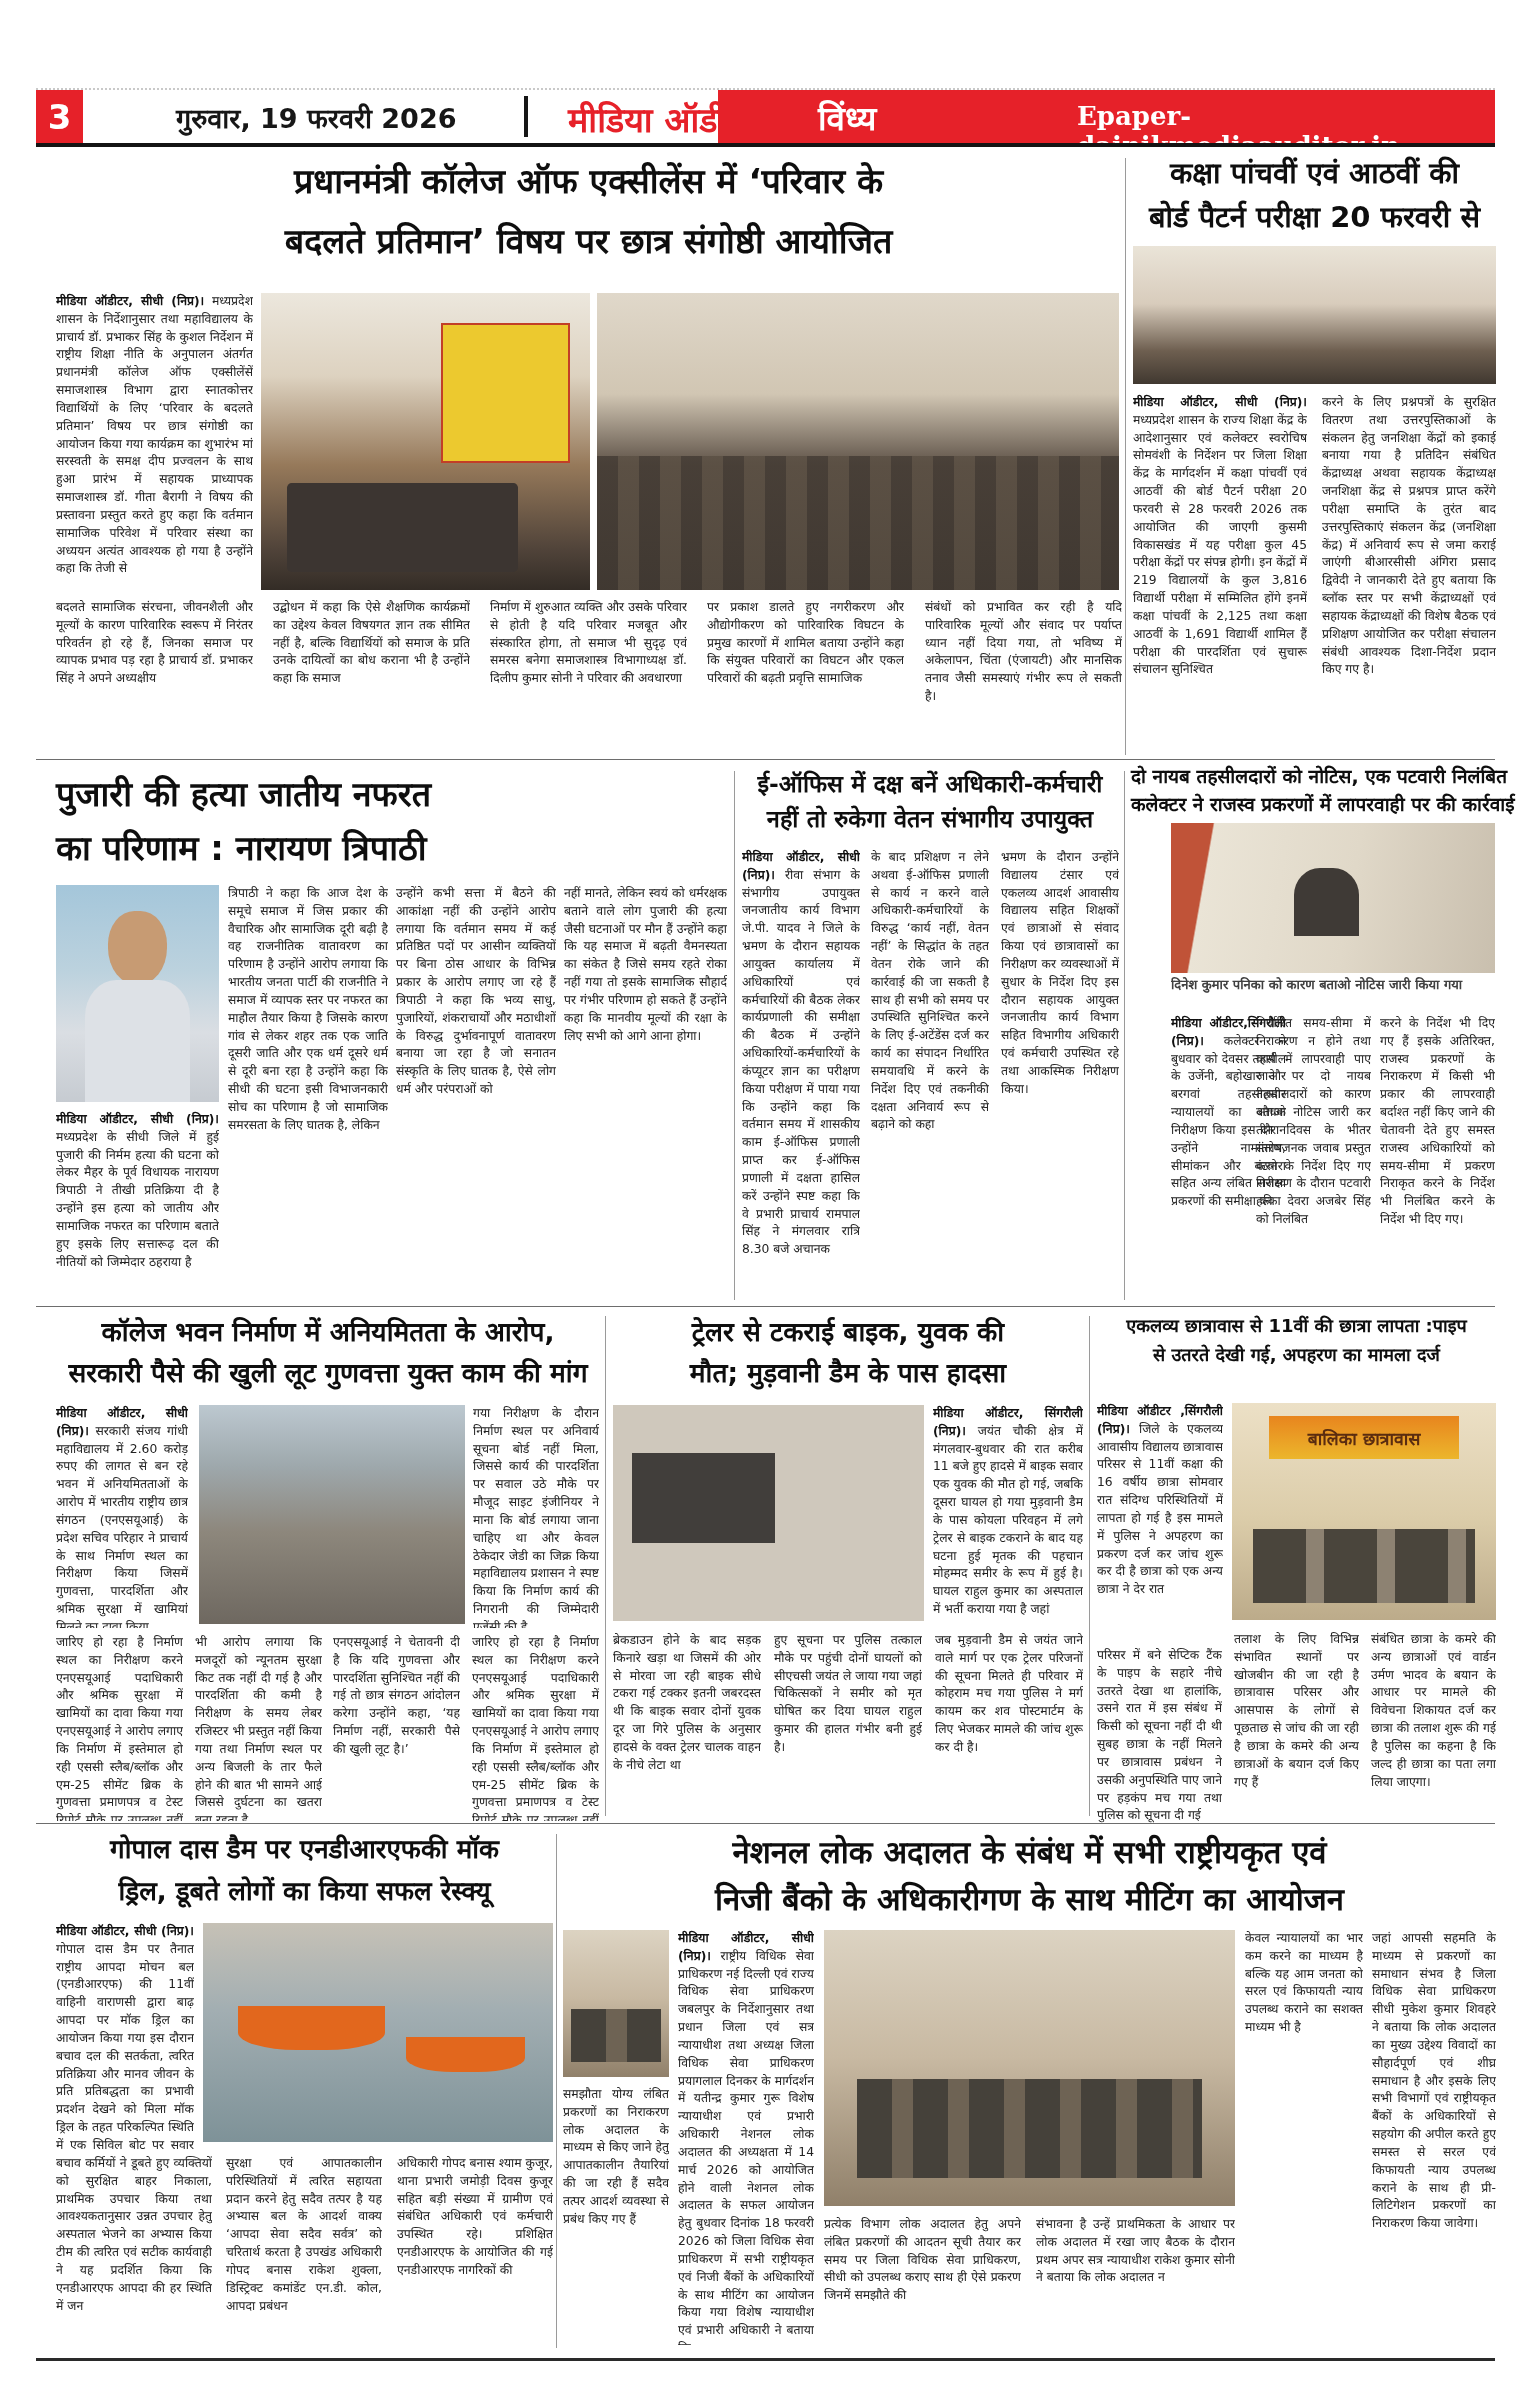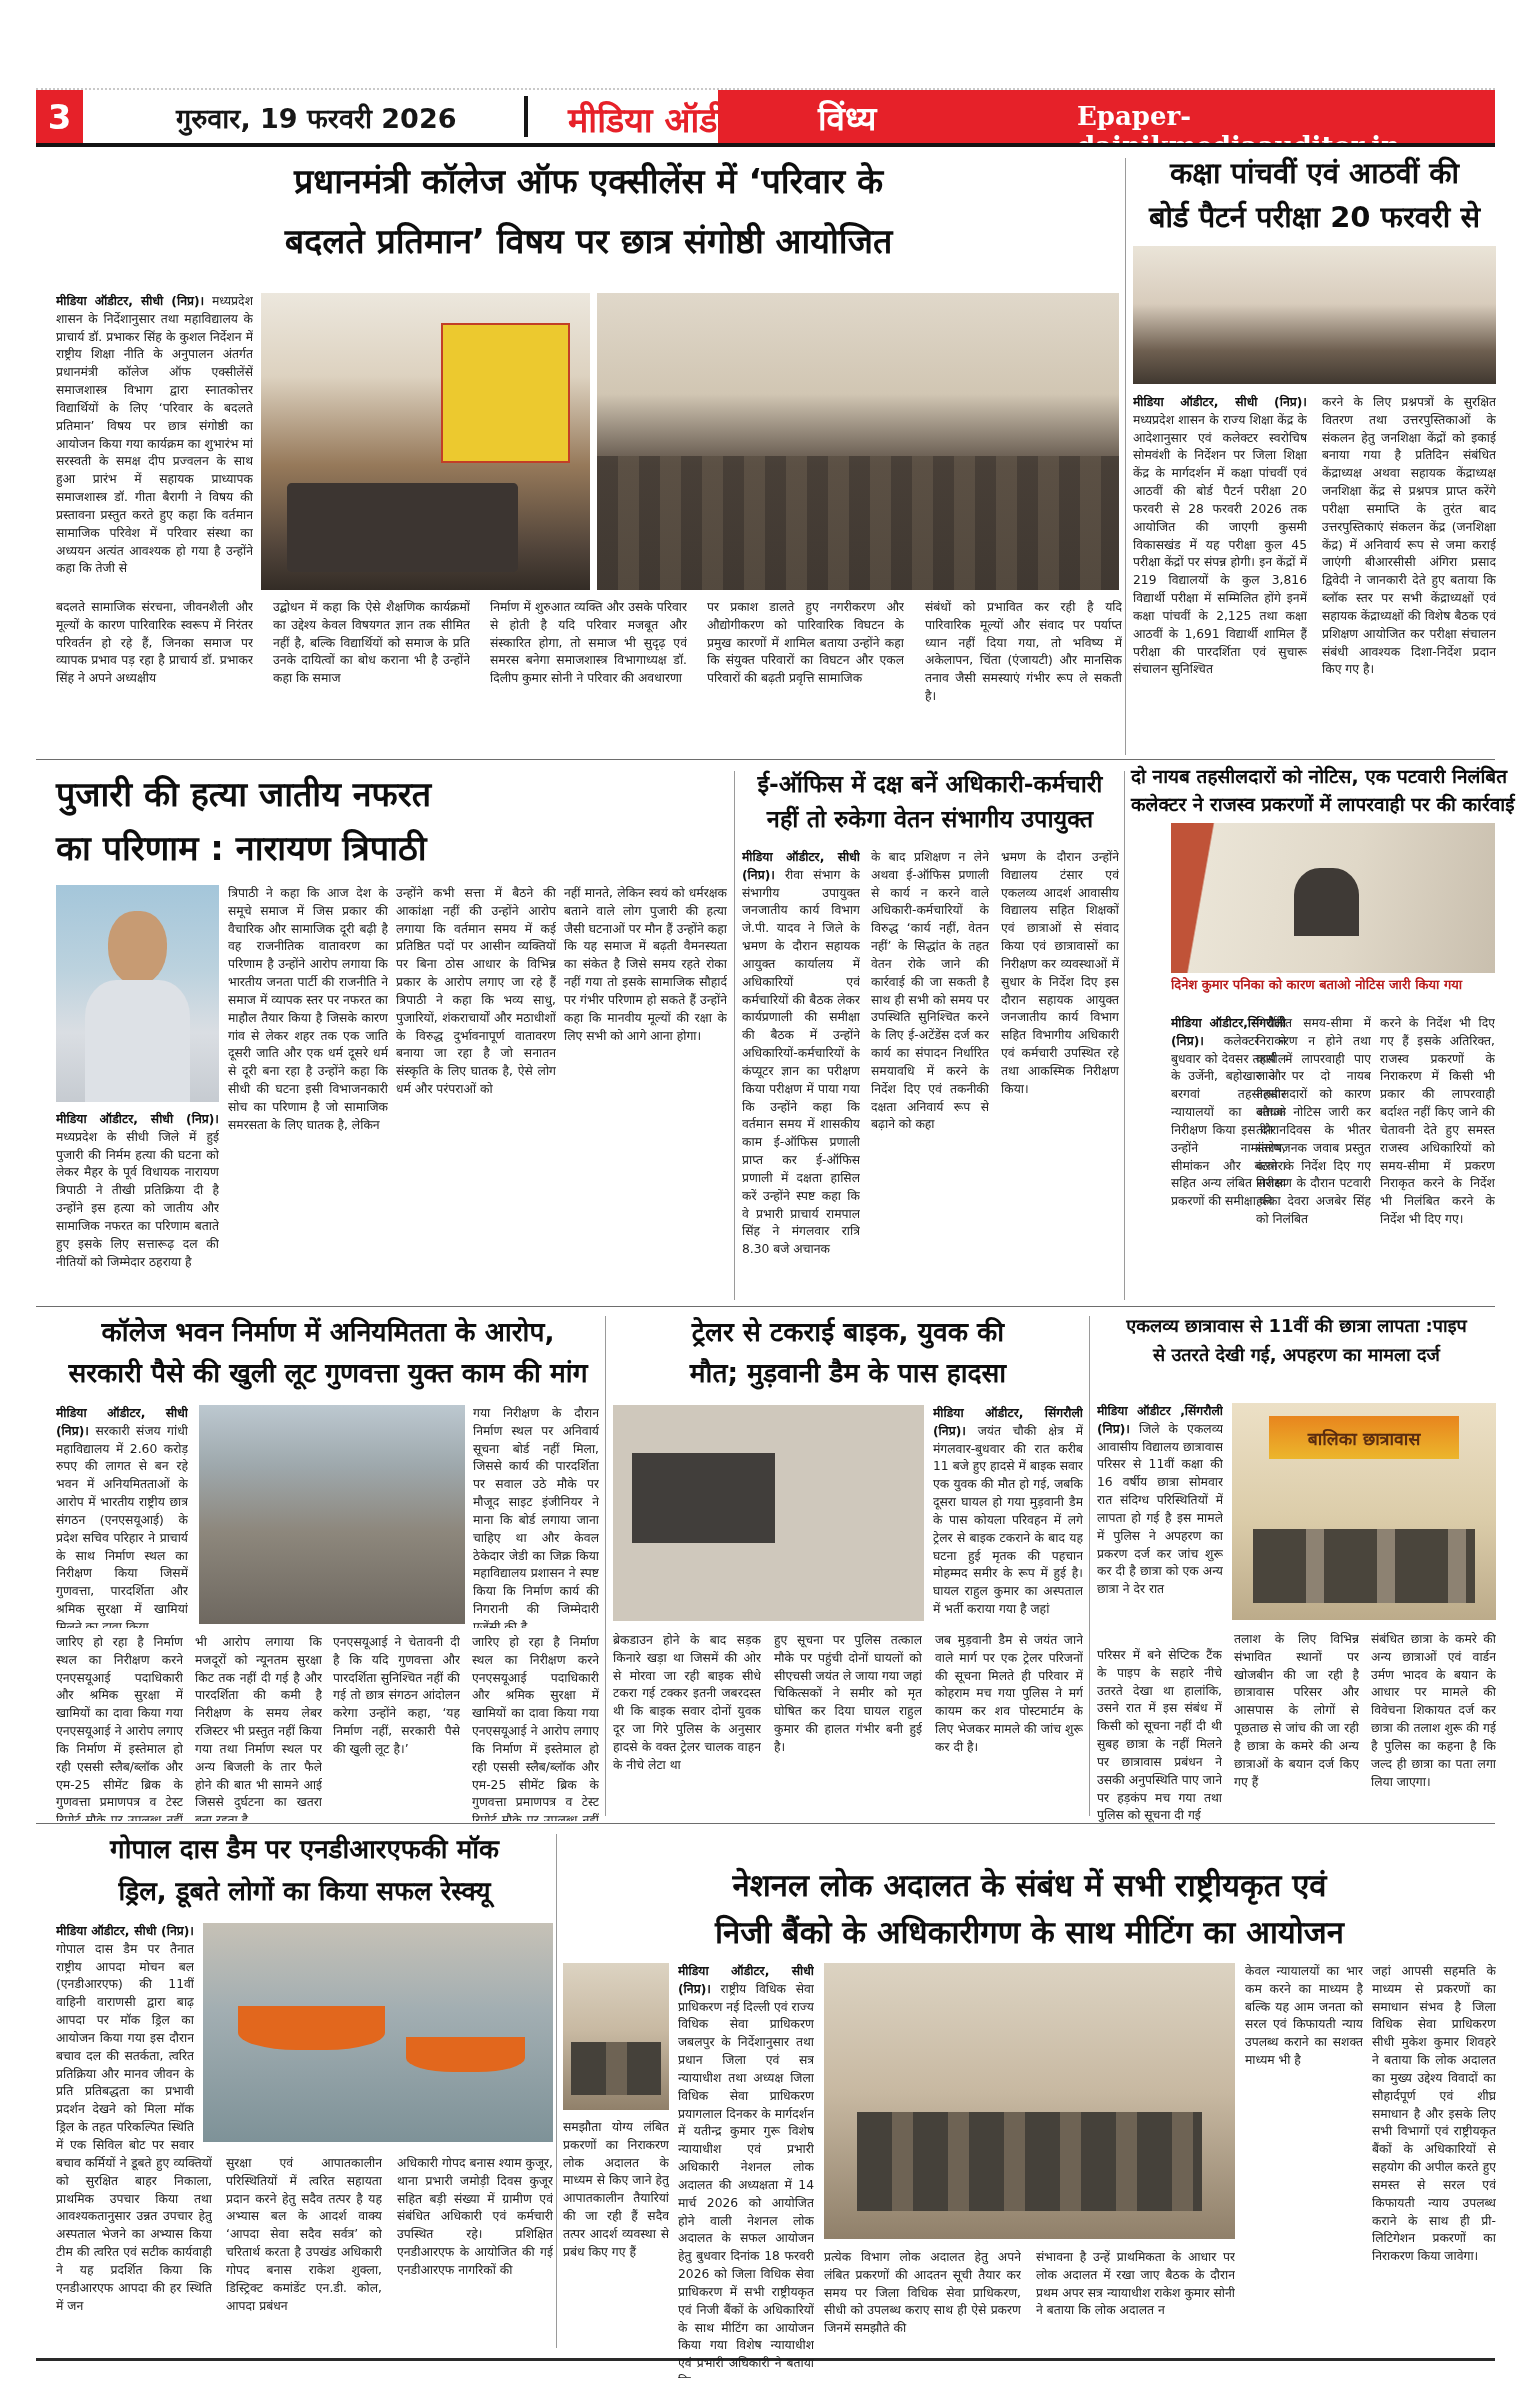--- a/index.html
+++ b/index.html
@@ -21,21 +21,21 @@
   .hrule{position:absolute;background:#6d6d6d;height:1.2px;}
   .vrule{position:absolute;background:#9a9a9a;width:1.2px;}
   
   .article{position:absolute;}
   .hl{position:absolute;left:0;right:0;text-align:center;font-weight:800;color:#0e0e0e;}
   .hl span{display:block;white-space:nowrap;}
   .hl-left{text-align:left;}
   .col{position:absolute;overflow:hidden;}
   .col p{margin:0;font-size:12.3px;line-height:1.45;text-align:justify;color:#222;}
   .byline{font-weight:800;color:#111;}
-  .caption{position:absolute;font-size:13px;font-weight:700;color:#b91c1c;line-height:1.3;overflow:hidden;}
+  .caption{position:absolute;font-size:13px;font-weight:700;color:#404040;line-height:1.3;overflow:hidden;}
   
   .photo{position:absolute;overflow:hidden;background:#cfc8bc;}
   .ph-stage{background:linear-gradient(180deg,#ece7dd 0%,#ddd2c0 28%,#96795a 58%,#51443a 86%,#332c26 100%);}
   .ph-stage::before{content:"";position:absolute;right:6%;top:10%;width:38%;height:46%;background:#ecc92f;border:2.9px solid #c23f27;}
   .ph-stage::after{content:"";position:absolute;left:8%;bottom:6%;width:70%;height:30%;background:#3c3531;border-radius:4.7px;}
   .ph-crowd{background:linear-gradient(180deg,#e0d8ca 0%,#d1c6b3 34%,#5f5348 58%,#38322c 100%);}
   .ph-crowd::after{content:"";position:absolute;left:0;bottom:0;width:100%;height:45%;
       background:repeating-linear-gradient(90deg,#423a33 0 21px,#5a4f43 21px 42px);opacity:.8;}
   .ph-class{background:linear-gradient(180deg,#eae4d8 0%,#d8ccbc 42%,#6e5f50 76%,#403830 100%);}
   .ph-portrait{background:linear-gradient(180deg,#a4c6da 0%,#bcd2de 40%,#dadee3 68%,#c6cbd1 100%);}
@@ -263,21 +263,21 @@
         <p>बचाव कर्मियों ने डूबते हुए व्यक्तियों को सुरक्षित बाहर निकाला, प्राथमिक उपचार किया तथा आवश्यकतानुसार उन्नत उपचार हेतु अस्पताल भेजने का अभ्यास किया टीम की त्वरित एवं सटीक कार्यवाही ने यह प्रदर्शित किया कि एनडीआरएफ आपदा की हर स्थिति में जन</p>
       </div>
     <div class="col" style="left:170px;top:326px;width:156px;height:194px;">
         <p>सुरक्षा एवं आपातकालीन परिस्थितियों में त्वरित सहायता प्रदान करने हेतु सदैव तत्पर है यह अभ्यास बल के आदर्श वाक्य ‘आपदा सेवा सदैव सर्वत्र’ को चरितार्थ करता है उपखंड अधिकारी गोपद बनास राकेश शुक्ला, डिस्ट्रिक्ट कमांडेंट एन.डी. कोल, आपदा प्रबंधन</p>
       </div>
     <div class="col" style="left:341px;top:326px;width:156px;height:194px;">
         <p>अधिकारी गोपद बनास श्याम कुजूर, थाना प्रभारी जमोड़ी दिवस कुजूर सहित बड़ी संख्या में ग्रामीण एवं संबंधित अधिकारी एवं कर्मचारी उपस्थित रहे। प्रशिक्षित एनडीआरएफ के आयोजित की गई एनडीआरएफ नागरिकों की</p>
       </div>
   </div>
 
-  <div class="article" style="left:563px;top:1829px;width:933px;height:520px;margin-top:33px;">
+  <div class="article" style="left:563px;top:1829px;width:933px;height:520px;">
     <div class="hl" style="top:0;font-size:31px;line-height:1.5;">
       <span>नेशनल लोक अदालत के संबंध में सभी राष्ट्रीयकृत एवं</span>
       <span>निजी बैंको के अधिकारीगण के साथ मीटिंग का आयोजन</span>
     </div>
     <div class="photo ph-meeting" style="left:0;top:101px;width:106px;height:147px;"></div>
     <div class="col" style="left:0;top:257px;width:106px;height:259px;">
         <p>समझौता योग्य लंबित प्रकरणों का निराकरण लोक अदालत के माध्यम से किए जाने हेतु आपातकालीन तैयारियां की जा रही हैं सदैव तत्पर आदर्श व्यवस्था से प्रबंध किए गए हैं</p>
       </div>
     <div class="col" style="left:115px;top:101px;width:136px;height:415px;">
       <p><b class="byline">मीडिया ऑडीटर, सीधी (निप्र)।</b> <span>राष्ट्रीय विधिक सेवा प्राधिकरण नई दिल्ली एवं राज्य विधिक सेवा प्राधिकरण जबलपुर के निर्देशानुसार तथा  प्रधान जिला एवं सत्र न्यायाधीश तथा अध्यक्ष जिला विधिक सेवा प्राधिकरण प्रयागलाल दिनकर के मार्गदर्शन में  यतीन्द्र कुमार गुरू विशेष न्यायाधीश एवं प्रभारी अधिकारी नेशनल लोक अदालत की अध्यक्षता में 14 मार्च 2026 को आयोजित होने वाली नेशनल लोक अदालत के सफल आयोजन हेतु बुधवार दिनांक 18 फरवरी 2026 को जिला विधिक सेवा प्राधिकरण में सभी राष्ट्रीयकृत एवं निजी बैंकों के अधिकारियों के साथ मीटिंग का आयोजन किया गया विशेष न्यायाधीश एवं प्रभारी अधिकारी ने बताया कि</span></p>

